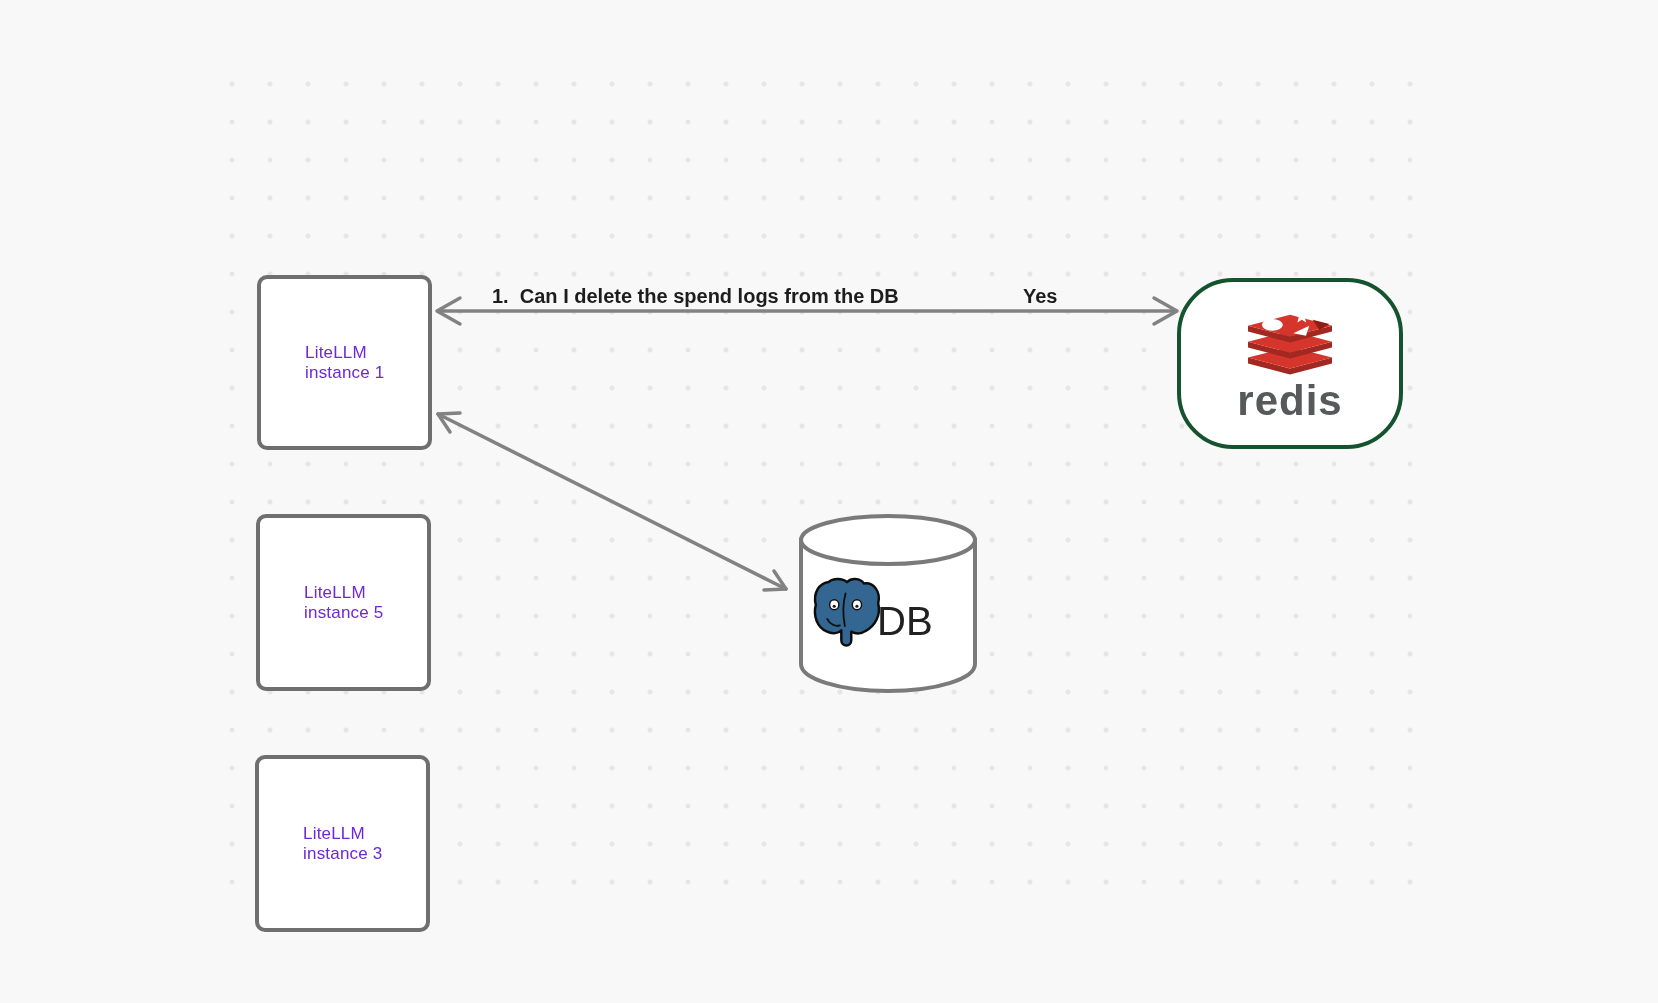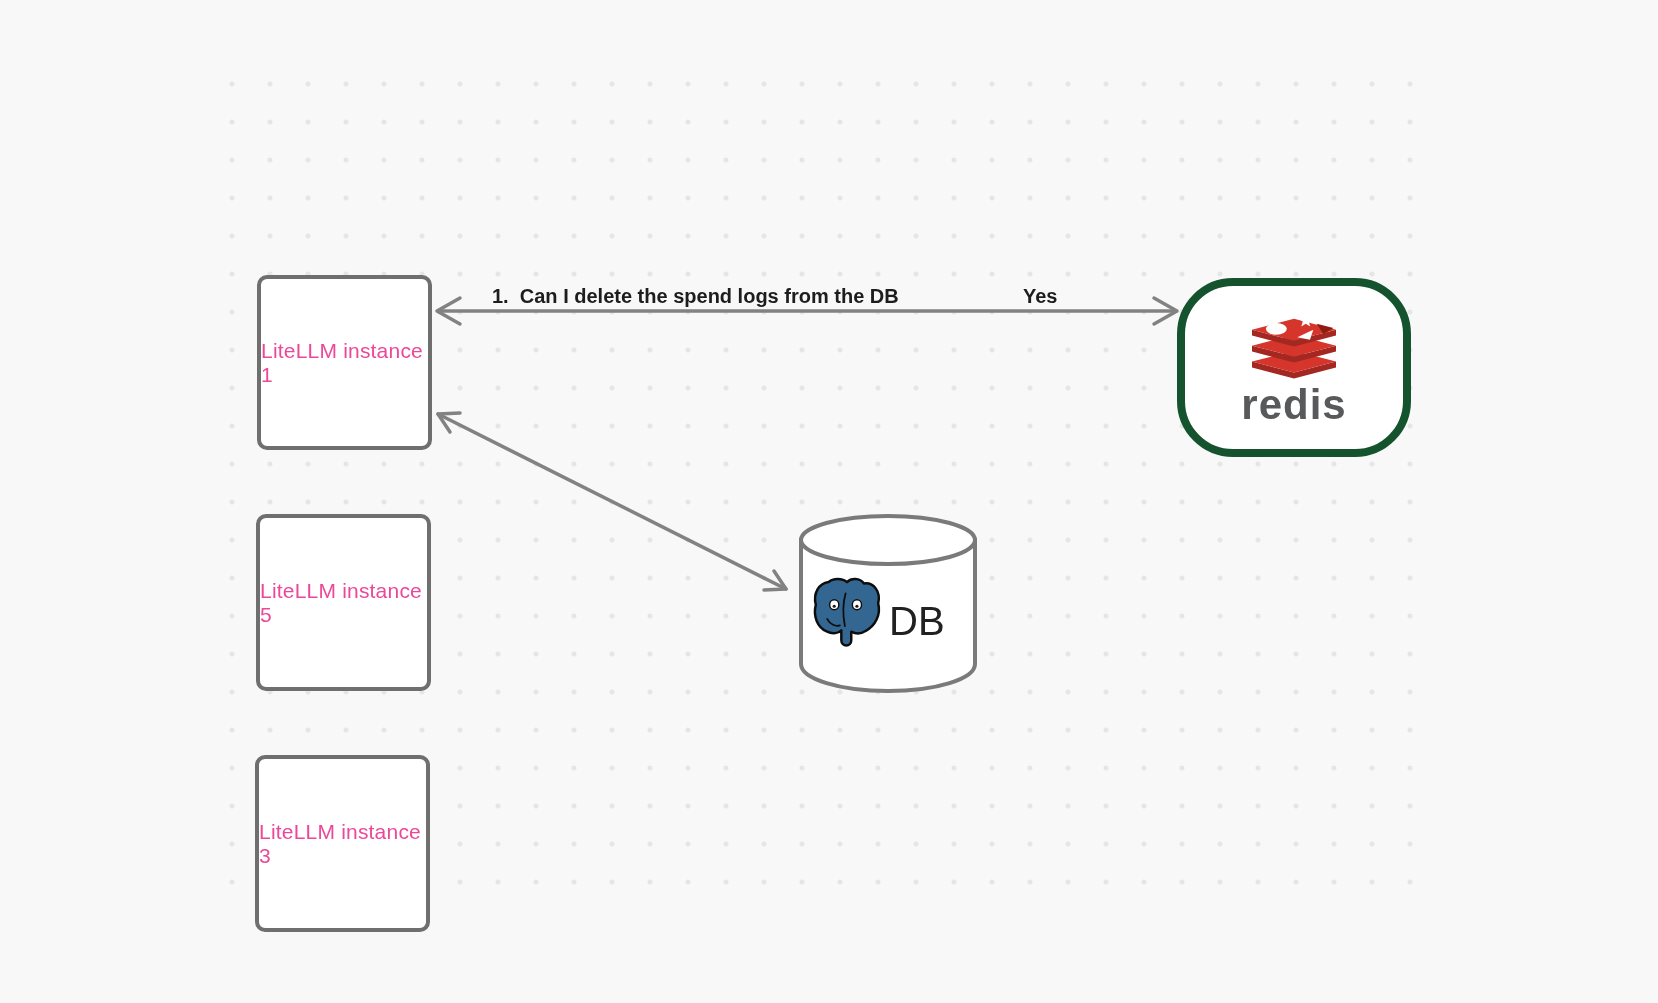--- a/index.html
+++ b/index.html
@@ -13,36 +13,36 @@
     background-size: 38px 38px;
   }
   .node-box {
     position:absolute; width:167px; height:167px; background:#ffffff;
     border:4px solid #6f6f6f; border-radius:10px;
     display:flex; align-items:center; justify-content:center;
   }
   #box-instance-1 { left:257px; top:275px; }
   #box-instance-2 { left:256px; top:514px; height:169px; }
   #box-instance-3 { left:255px; top:755px; height:169px; }
-  .node-label { font-size:21px; color:#ec4899; letter-spacing:0.2px; }
+  .node-label { font-size:17px; color:#6d28d9; letter-spacing:0.2px;margin-left:44px; }
 
   .redis-node {
     position:absolute; left:1177px; top:278px; width:218px; height:163px;
-    background:#ffffff; border:8px solid #14532d; border-radius:56px;
+    background:#ffffff; border:4px solid #14532d; border-radius:56px;
     display:flex; flex-direction:column; align-items:center; justify-content:center;
   }
   .redis-wordmark {
     font-size:42px; font-weight:bold; color:#58595b; line-height:1;
     letter-spacing:1px; margin-top:1px;
   }
 
   .db-node { position:absolute; left:797px; top:513px; width:182px; height:180px; }
   .db-cyl-svg { position:absolute; left:0; top:0; }
   .pg-logo { position:absolute; left:13px; top:62px; }
-  .db-label { position:absolute; left:92px; top:88px; font-size:40px; color:#212121; line-height:1; }
+  .db-label { position:absolute; left:80px; top:88px; font-size:40px; color:#212121; line-height:1; }
 
   .edges-svg { position:absolute; left:0; top:0; }
   .edge-label {
     position:absolute; font-weight:bold; font-size:20px; color:#1d1d1d;
     white-space:pre; line-height:24px;text-align:right;
   }
   #edge1-label { left:492px; top:284px; }
   #edge1-response { left:1023px; top:284px; }
   #edge2-label { left:578px; top:459px; }
 </style>

